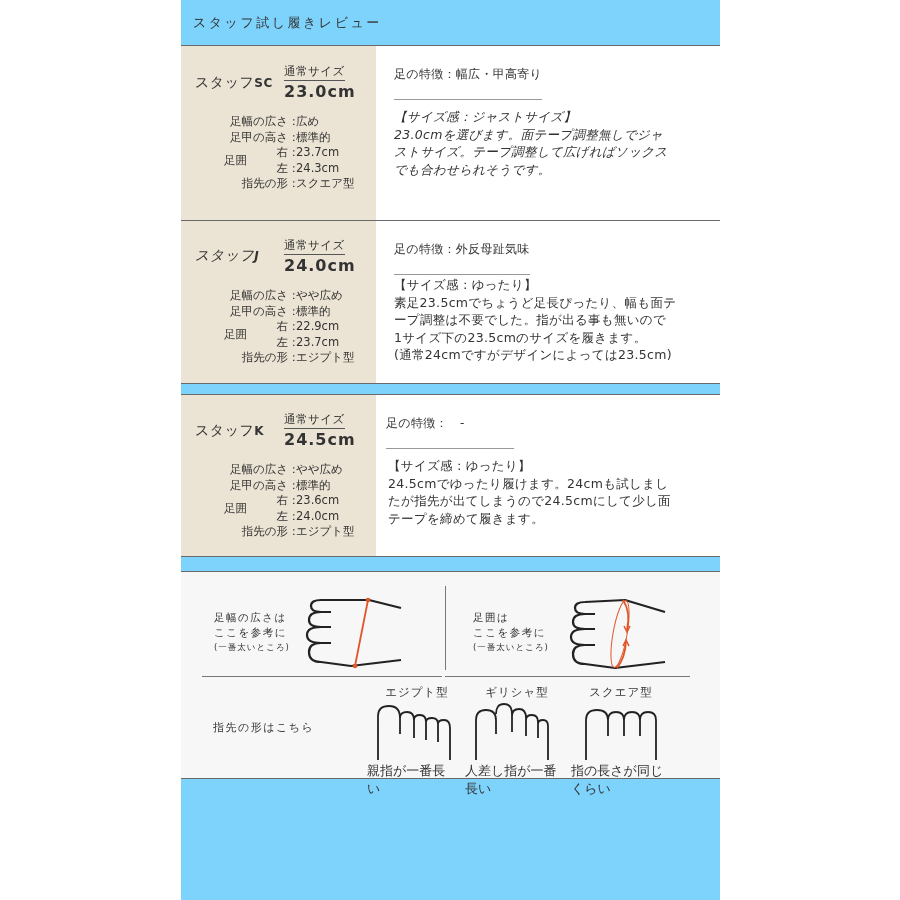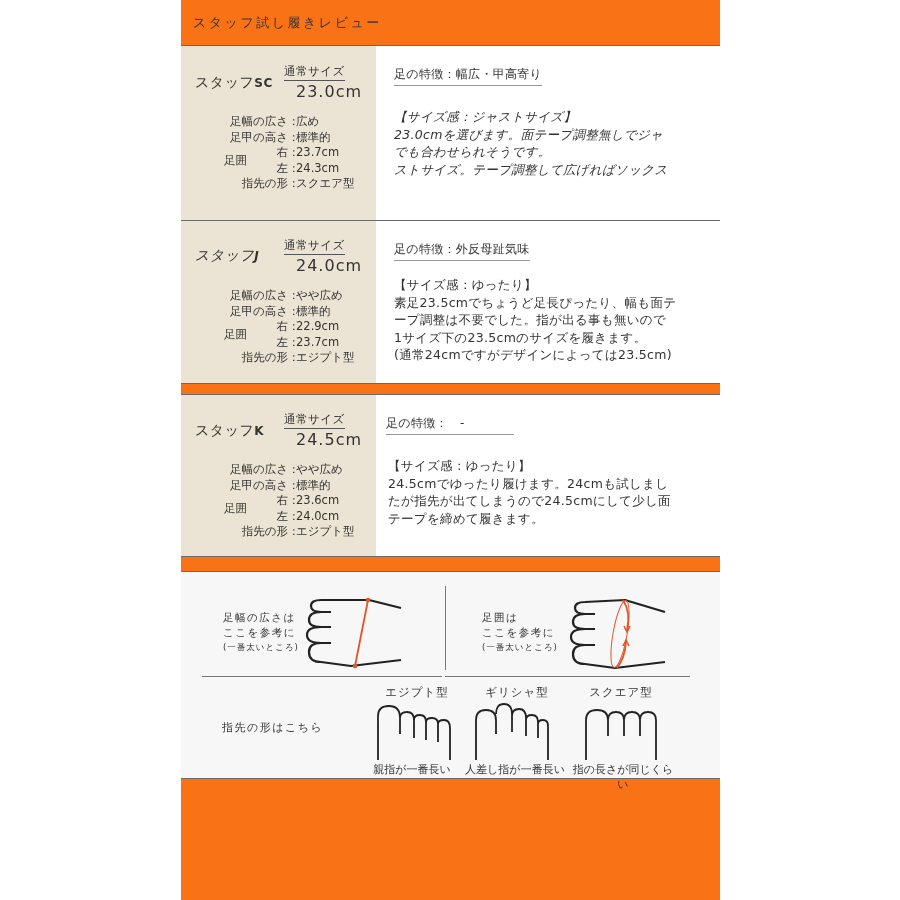--- a/index.html
+++ b/index.html
@@ -1,20 +1,20 @@
 <!DOCTYPE html>
 <html><head>
 <meta charset="utf-8">
 <style>
   * { box-sizing: border-box; margin: 0; padding: 0; }
   html, body { width: 900px; height: 900px; background: #ffffff; overflow: hidden; }
   body { font-family: "DejaVu Sans", "Liberation Sans", sans-serif; color: #333; position: relative; }
   .column {
     position: absolute; left: 181px; top: 0; width: 539px; height: 900px;
-    background: #f97316;
+    background: #7dd3fc;
   }
   .page-title {
     position: absolute; left: 12px; top: 14px;
     font-size: 13px; letter-spacing: 2.5px; color: #333;
   }
   .card {
     position: absolute; left: 0; width: 539px;
     border-top: 1.5px solid #6a6a6a; border-bottom: 1.5px solid #6a6a6a;
     background: #ffffff; display: flex;
   }
@@ -24,46 +24,46 @@
   .card-right { flex: 1; position: relative; height: 100%; }
   .staff-name {
     position: absolute; left: 14px; font-size: 14px; color: #333; letter-spacing: 0.5px;
   }
   .staff-name b { font-size: 12px; font-weight: bold; }
   .size-label {
     position: absolute; left: 103px; font-size: 11.5px; color: #333;
     border-bottom: 1px solid #555; padding-bottom: 1px; letter-spacing: 0.5px;
   }
   .size-value {
-    position: absolute; left: 103px; font-size: 16px; font-weight: normal; color: #333; letter-spacing: 1px; margin-left: 12px;
+    position: absolute; left: 103px; font-size: 16px; font-weight: bold; color: #333; letter-spacing: 1px;
   }
   .spec-table { position: absolute; left: 0; width: 195px; font-size: 11.5px; line-height: 15.5px; color: #333; }
   .spec-row { display: flex; }
   .spec-key { width: 107px; text-align: right; }
   .spec-sep { width: 8px; text-align: center; }
   .spec-val { flex: 1; }
   .girth { display: flex; }
   .girth-label { width: 66px; text-align: right; padding-right: 0; display: flex; align-items: center; justify-content: flex-end; }
   .girth-rows { flex: 1; }
   .girth-rows .spec-key { width: 41px; }
   .feature {
     position: absolute; left: 18px; font-size: 12px; color: #333;
-    border-bottom: 1px solid #999; padding-bottom: 2px; letter-spacing: 0.3px;
+    border-bottom: 1px solid #999; padding-bottom: 16px; letter-spacing: 0.3px;
   }
   .body-text {
     position: absolute; left: 18px; font-size: 12.5px; line-height: 17.5px; color: #333; width: 320px; letter-spacing: 0.3px;
   }
   .diagram {
     position: absolute; left: 0; top: 571px; width: 539px; height: 208px;
     border-top: 1.5px solid #6a6a6a; border-bottom: 1.5px solid #6a6a6a; background: #f7f7f7;
   }
-  .diag-text { position: absolute; font-size: 10.5px; line-height: 15px; color: #333; letter-spacing: 1.5px; margin-left: 9px; }
+  .diag-text { position: absolute; font-size: 10.5px; line-height: 15px; color: #333; letter-spacing: 1.5px; }
   .diag-text .small { font-size: 8.5px; letter-spacing: 1px; }
   .toe-title { position: absolute; font-size: 11.5px; color: #333; letter-spacing: 1px; text-align: center; }
-  .toe-caption { position: absolute; font-size: 11px; color: #333; text-align: center; }
+  .toe-caption { position: absolute; font-size: 13px; color: #333; }
   svg { position: absolute; overflow: visible; }
 </style>
 </head>
 <body>
 
 <div class="column">
 
   <div class="page-title">スタッフ試し履きレビュー</div>
 
   <div class="card" style="top:45px;height:176px;">
@@ -104,22 +104,22 @@
             <span class="spec-sep">：</span>
             <span class="spec-val">スクエア型</span>
         </div>
       </div>
     </div>
     <div class="card-right">
       <div class="feature" style="top:20px;">足の特徴：幅広・甲高寄り</div>
       <div class="body-text" style="top:62px;font-style:italic;">
         <div>【サイズ感：ジャストサイズ】</div>
         <div>23.0cmを選びます。面テープ調整無しでジャ</div>
+        <div>ストサイズ。テープ調整して広げればソックス</div>
         <div>でも合わせられそうです。</div>
-        <div>ストサイズ。テープ調整して広げればソックス</div>
       </div>
     </div>
   </div>
 
   <div class="card" style="top:220px;height:164px;">
     <div class="card-left">
       <div class="staff-name" style="top:26px;font-style:italic;">
         <span>スタッフ</span><b>J</b>
       </div>
       <div class="size-label" style="top:17px;">通常サイズ</div>

